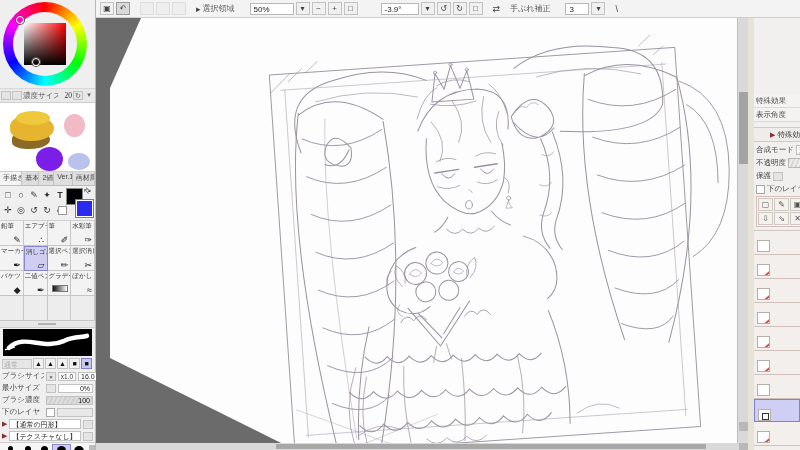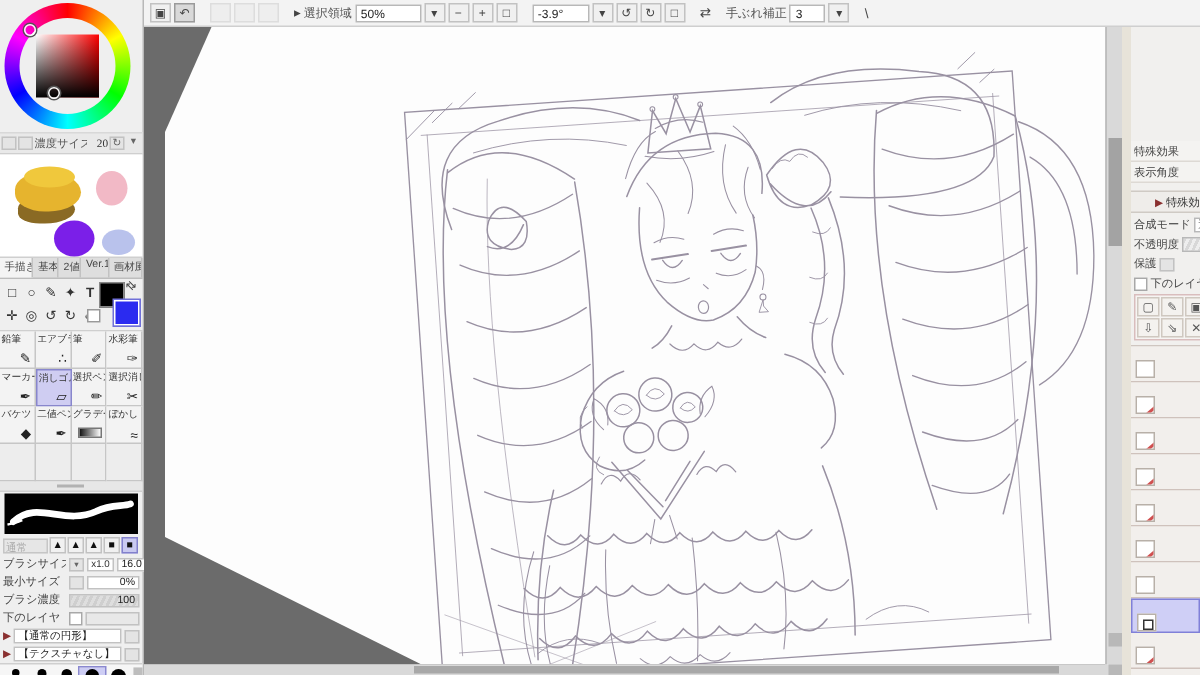--- a/index.html
+++ b/index.html
@@ -96,21 +96,21 @@
   #preset-scroll .handle{width:6px;height:14px;background:#bdbdbd;}
 
   
   #toolbar{left:96px;top:0;width:704px;height:18px;background:#f3f3f3;border-bottom:1px solid #cfcfcf;
     display:flex;align-items:center;gap:2px;padding-left:4px;box-sizing:border-box;font-size:8px;}
   .tb-btn{width:14px;height:13px;border:1px solid #c2c2c2;background:#f0f0f0;text-align:center;
     line-height:12px;font-size:8px;color:#444;box-sizing:border-box;flex:none;}
   .tb-btn.pressed{background:#d9d9d9;border-color:#9a9a9a;}
   .tb-btn.flat{border-color:#ddd;background:#eee;color:#bbb;}
   .tb-box{height:12px;background:#fff;border:1px solid #b8b8b8;font-size:8px;line-height:11px;
-    padding:0 3px;box-sizing:border-box;color:#222;flex:none;}
+    padding:0 3px;box-sizing:border-box;color:#222;flex:none;margin-left:13px;}
   .tb-label{color:#555;font-size:8px;white-space:nowrap;flex:none;}
   .tb-icon{color:#444;font-size:9px;flex:none;}
   .tb-gap{width:6px;flex:none;}
 
   
   #workspace{left:96px;top:18px;width:641px;height:425px;background:#6b6b6b;overflow:hidden;}
   #canvas{position:absolute;inset:0;background:#fdfdfd;
     clip-path:polygon(45px 0,641px 0,641px 425px,185px 425px,14px 340px,14px 70px);}
   #canvas svg{position:absolute;inset:0;}
 

